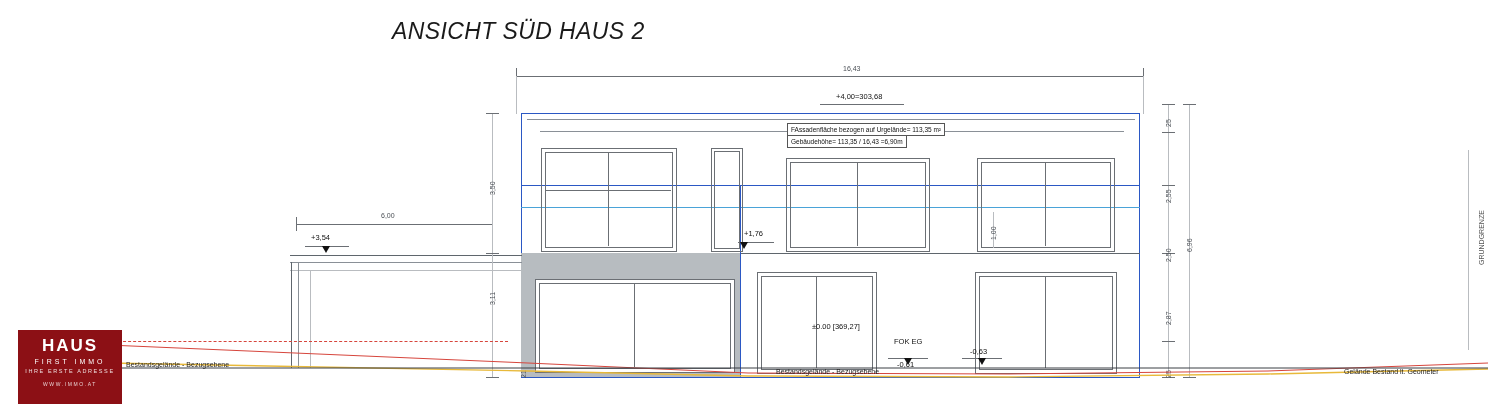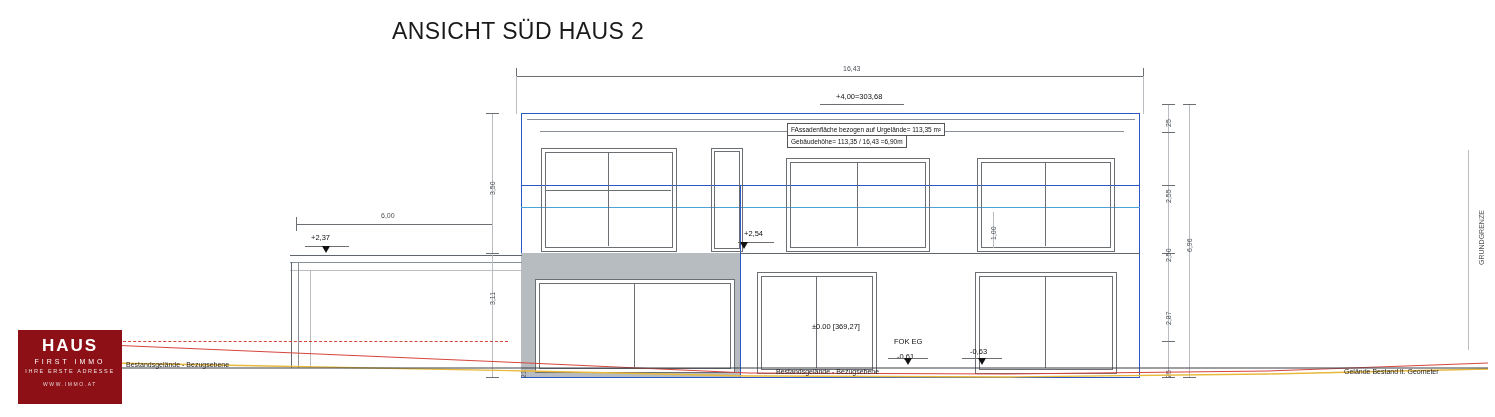--- a/index.html
+++ b/index.html
@@ -1,19 +1,19 @@
 <!DOCTYPE html>
 <html><head>
 <meta charset="utf-8">
 <style>
   html,body{margin:0;padding:0;background:#ffffff;}
   body{width:1495px;height:417px;position:relative;overflow:hidden;
        font-family:"Liberation Sans", sans-serif;color:#222;}
   .abs{position:absolute;}
-  #title{left:392px;top:18px;font-size:23px;letter-spacing:.4px;color:#1a1a1a;}
+  #title{left:392px;top:18px;font-size:23px;letter-spacing:.4px;color:#1a1a1a;font-style:italic;}
   
   .ln{position:absolute;background:#6b6f74;}
   .h{height:1px;}
   .v{width:1px;}
   .blue{background:#2b58c4;}
   .lblue{background:#4aa3d8;}
   .red{background:#d6453c;}
   .dash-red{border-top:1px dashed #d6453c;background:none;height:0;}
   .dash-blue{border-top:1px dashed #2b58c4;background:none;height:0;}
   .rect{position:absolute;border:1px solid #6b6f74;background:transparent;}
@@ -103,32 +103,32 @@
 <div class="rect" style="left:979px;top:276px;width:132px;height:92px;"></div>
 <div class="ln v" style="left:1045px;top:276px;height:92px;"></div>
 
 <div class="ln h" style="left:290px;top:255px;width:232px;background:#5f666d;"></div>
 <div class="ln h" style="left:290px;top:262px;width:232px;background:#8a9097;"></div>
 <div class="ln h" style="left:290px;top:270px;width:232px;background:#b9bcc0;"></div>
 <div class="ln v" style="left:291px;top:262px;height:106px;background:#5f666d;"></div>
 <div class="ln v" style="left:298px;top:262px;height:106px;background:#8a9097;"></div>
 <div class="ln v" style="left:310px;top:270px;height:98px;background:#b9bcc0;"></div>
 
-<div class="lvl" style="left:311px;top:233px;">+2,37</div>
+<div class="lvl" style="left:311px;top:233px;">+3,54</div>
 <div class="ln h" style="left:305px;top:246px;width:44px;"></div>
 <div class="tri" style="left:322px;top:246px;"></div>
 
-<div class="lvl" style="left:744px;top:229px;">+2,54</div>
+<div class="lvl" style="left:744px;top:229px;">+1,76</div>
 <div class="ln h" style="left:738px;top:242px;width:36px;"></div>
 <div class="tri" style="left:740px;top:242px;"></div>
 
 <div class="lvl" style="left:812px;top:322px;">±0.00 [369,27]</div>
 
 <div class="lvl" style="left:894px;top:337px;">FOK EG</div>
-<div class="lvl" style="left:897px;top:352px;">-0,61</div>
+<div class="lvl" style="left:897px;top:360px;">-0,61</div>
 <div class="ln h" style="left:888px;top:358px;width:40px;"></div>
 <div class="tri" style="left:904px;top:358px;"></div>
 
 <div class="lvl" style="left:970px;top:347px;">-0,63</div>
 <div class="ln h" style="left:962px;top:358px;width:40px;"></div>
 <div class="tri" style="left:978px;top:358px;"></div>
 
 <div class="ln v" style="left:492px;top:113px;height:264px;background:#b9bcc0;"></div>
 <div class="ln h" style="left:486px;top:113px;width:13px;"></div>
 <div class="ln h" style="left:486px;top:253px;width:13px;"></div>

